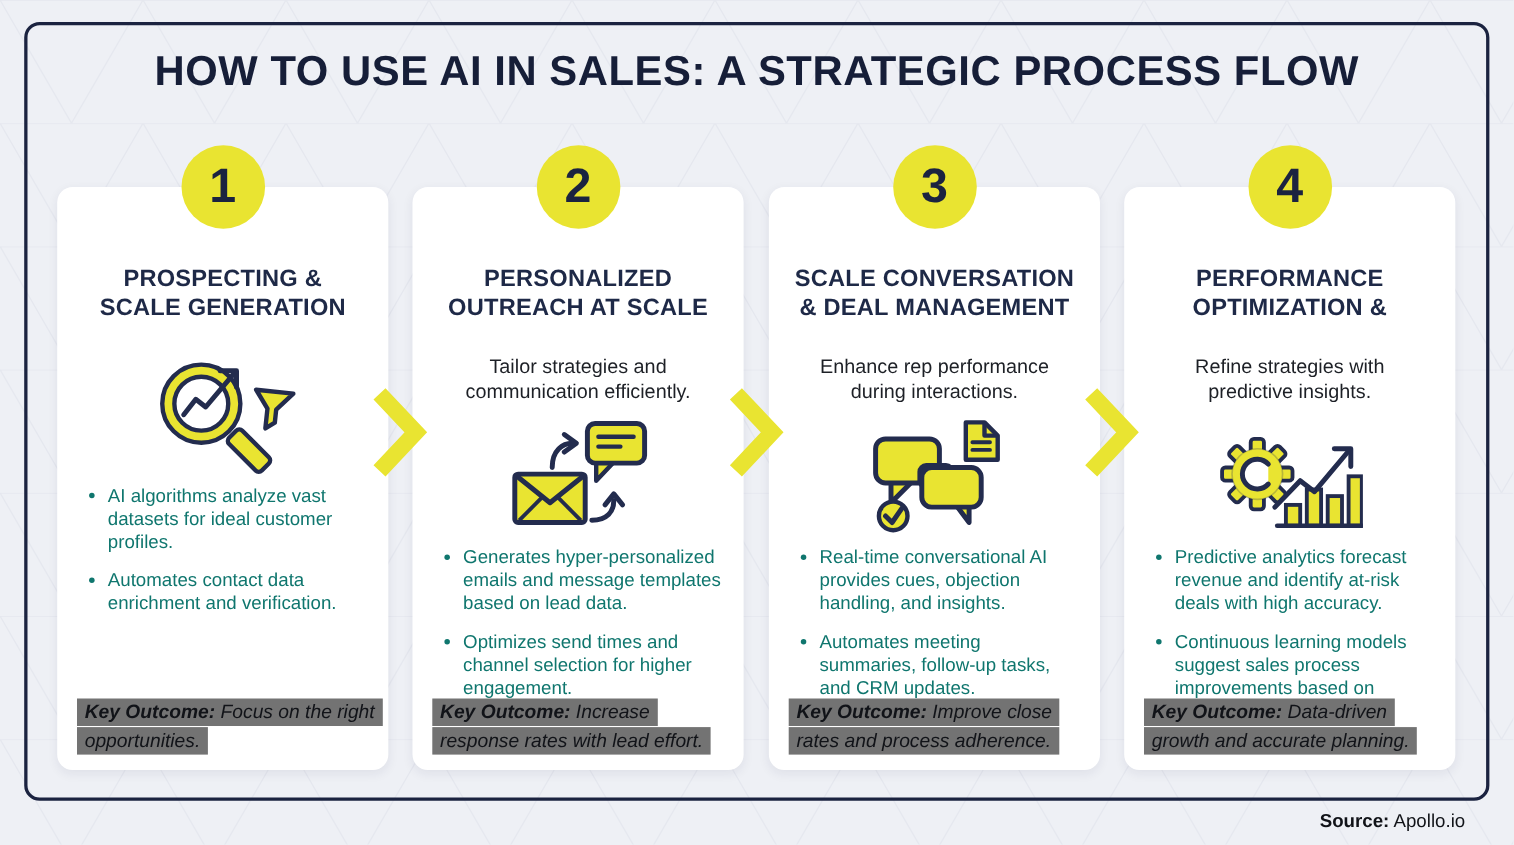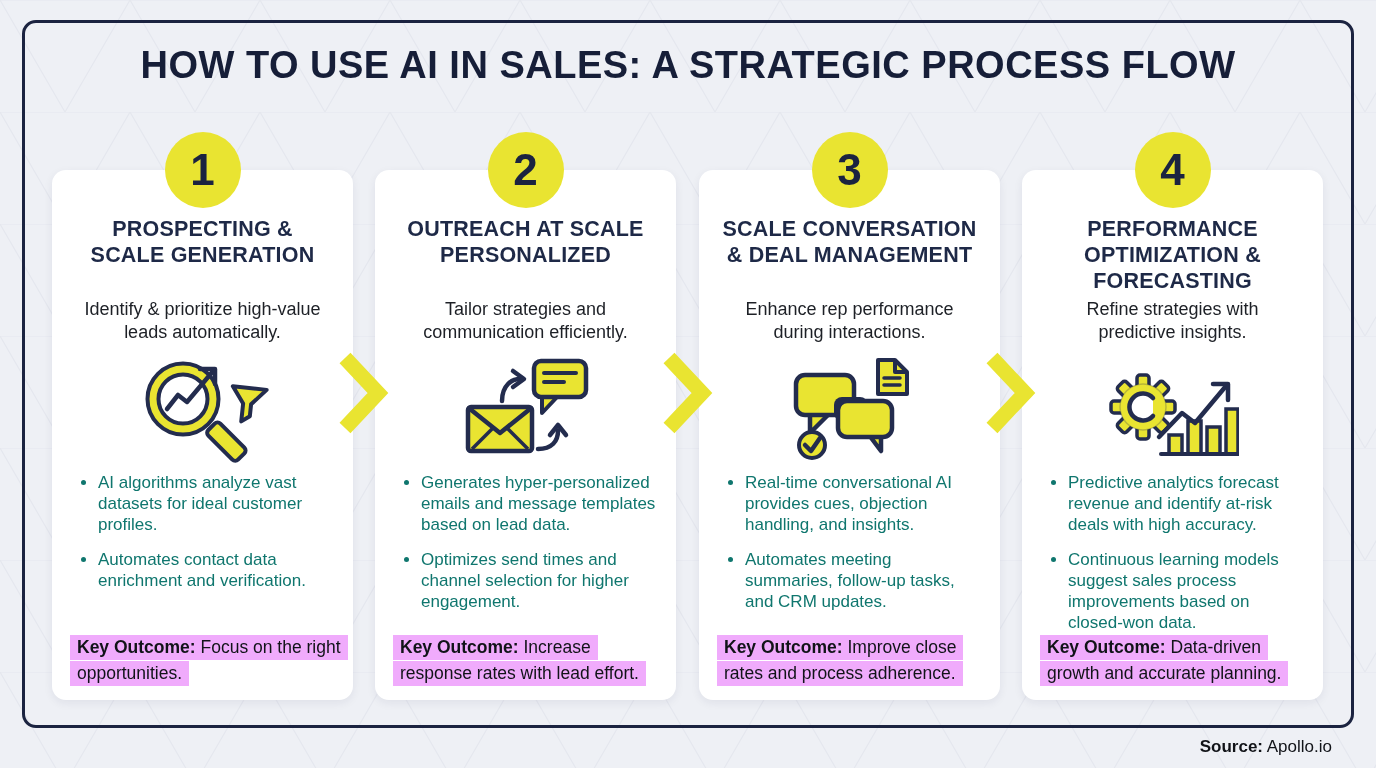--- a/index.html
+++ b/index.html
@@ -32,43 +32,43 @@
   .card-3 { left:699px; } .card-4 { left:1022px; }
 
   .badge {
     position:absolute; left:50%; top:-38px; margin-left:-38px;
     width:76px; height:76px; border-radius:50%;
     background:#e9e431; display:flex; align-items:center; justify-content:center;
     font-size:44px; font-weight:bold; color:#1b2340;
   }
   .step-title {
     height:82px; font-size:21.5px; font-weight:bold; line-height:1.22;
-    color:#1e2947; letter-spacing:.2px;
+    color:#1e2947; letter-spacing:.2px;margin-top:24px;
   }
   .step-title span { display:block; }
   .step-sub {
     height:56px; font-size:18px; line-height:1.26; color:#1d2026; padding:0 6px;
   }
   .icon-wrap {
     height:110px; display:flex; align-items:center; justify-content:center;
   }
   .bullets {
     margin-top:8px; text-align:left; padding-left:28px; padding-right:2px;
     list-style:disc outside;
   }
   .bullets li {
     font-size:17px; line-height:1.24; color:#0f766e; margin-bottom:14px;
   }
   .outcome {
     position:absolute; left:18px; right:10px; bottom:14px;
     text-align:left; font-size:17.5px; line-height:1.45; color:#111318;
   }
   .outcome .hl {
-    background:#f0abfc; padding:2px 7px 3px 7px;
-    -webkit-box-decoration-break:clone; box-decoration-break:clone;
+    background:#737373; padding:2px 7px 3px 7px;
+    -webkit-box-decoration-break:clone; box-decoration-break:clone;font-style:italic;
   }
   .outcome b { font-weight:bold; }
 
   .chevron { position:absolute; top:352px; z-index:3; }
   .chev-1 { left:337px; } .chev-2 { left:661px; } .chev-3 { left:984px; }
 
   .source {
     position:absolute; right:44px; top:737px; z-index:2;
     font-size:17px; color:#111318;
   }
@@ -92,21 +92,20 @@
 
 <section class="card card-1">
   <div class="badge">
     <span>1</span>
   </div>
   <h2 class="step-title">
     <span>PROSPECTING &amp;</span>
     <span>SCALE GENERATION</span>
     <span></span>
   </h2>
-  <p class="step-sub">Identify &amp; prioritize high-value leads automatically.</p>
   <div class="icon-wrap">
     <svg width="132" height="108" viewBox="0 0 132 108">
       <g transform="rotate(45 89 87)">
         <rect x="68" y="78" width="42" height="17" rx="4" fill="#e9e431" stroke="#232c4e" stroke-width="4"></rect>
       </g>
       <circle cx="46" cy="44" r="30" fill="#ffffff" stroke="#e9e431" stroke-width="11"></circle>
       <circle cx="46" cy="44" r="35.5" fill="none" stroke="#232c4e" stroke-width="4"></circle>
       <circle cx="46" cy="44" r="24.5" fill="none" stroke="#232c4e" stroke-width="4"></circle>
       <polyline points="30,54 41,40 50,47 77,15" fill="none" stroke="#232c4e" stroke-width="4.5" stroke-linecap="round" stroke-linejoin="round"></polyline>
       <path d="M63,14 H78 V29" fill="none" stroke="#232c4e" stroke-width="4.5" stroke-linecap="round" stroke-linejoin="round"></path>
@@ -122,22 +121,22 @@
   <p class="outcome">
     <span class="hl"><b>Key Outcome:</b><span> Focus on the right opportunities.</span></span>
   </p>
 </section>
 
 <section class="card card-2">
   <div class="badge">
     <span>2</span>
   </div>
   <h2 class="step-title">
+    <span>PERSONALIZED</span>
     <span>OUTREACH AT SCALE</span>
-    <span>PERSONALIZED</span>
     <span></span>
   </h2>
   <p class="step-sub">Tailor strategies and communication efficiently.</p>
   <div class="icon-wrap">
     <svg width="132" height="108" viewBox="0 0 132 108">
       <rect x="8" y="52" width="64" height="44" rx="3" fill="#e9e431" stroke="#232c4e" stroke-width="4.5"></rect>
       <polyline points="10,54 40,78 70,54" fill="none" stroke="#232c4e" stroke-width="4.5" stroke-linejoin="round"></polyline>
       <polyline points="12,94 33,73" fill="none" stroke="#232c4e" stroke-width="3.5"></polyline>
       <polyline points="68,94 47,73" fill="none" stroke="#232c4e" stroke-width="3.5"></polyline>
       <path d="M42,46 C42,30 52,24 60,24" fill="none" stroke="#232c4e" stroke-width="4.5" stroke-linecap="round"></path>
@@ -191,21 +190,20 @@
   </p>
 </section>
 
 <section class="card card-4">
   <div class="badge">
     <span>4</span>
   </div>
   <h2 class="step-title">
     <span>PERFORMANCE</span>
     <span>OPTIMIZATION &amp;</span>
-    <span>FORECASTING</span>
   </h2>
   <p class="step-sub">Refine strategies with predictive insights.</p>
   <div class="icon-wrap">
     <svg width="132" height="108" viewBox="0 0 132 108">
       <g transform="translate(36,52)">
         <g fill="#e9e431" stroke="#232c4e" stroke-width="3.5">
           <rect x="-32" y="-6" width="64" height="12" rx="3"></rect>
           <rect x="-32" y="-6" width="64" height="12" rx="3" transform="rotate(45)"></rect>
           <rect x="-32" y="-6" width="64" height="12" rx="3" transform="rotate(90)"></rect>
           <rect x="-32" y="-6" width="64" height="12" rx="3" transform="rotate(135)"></rect>

